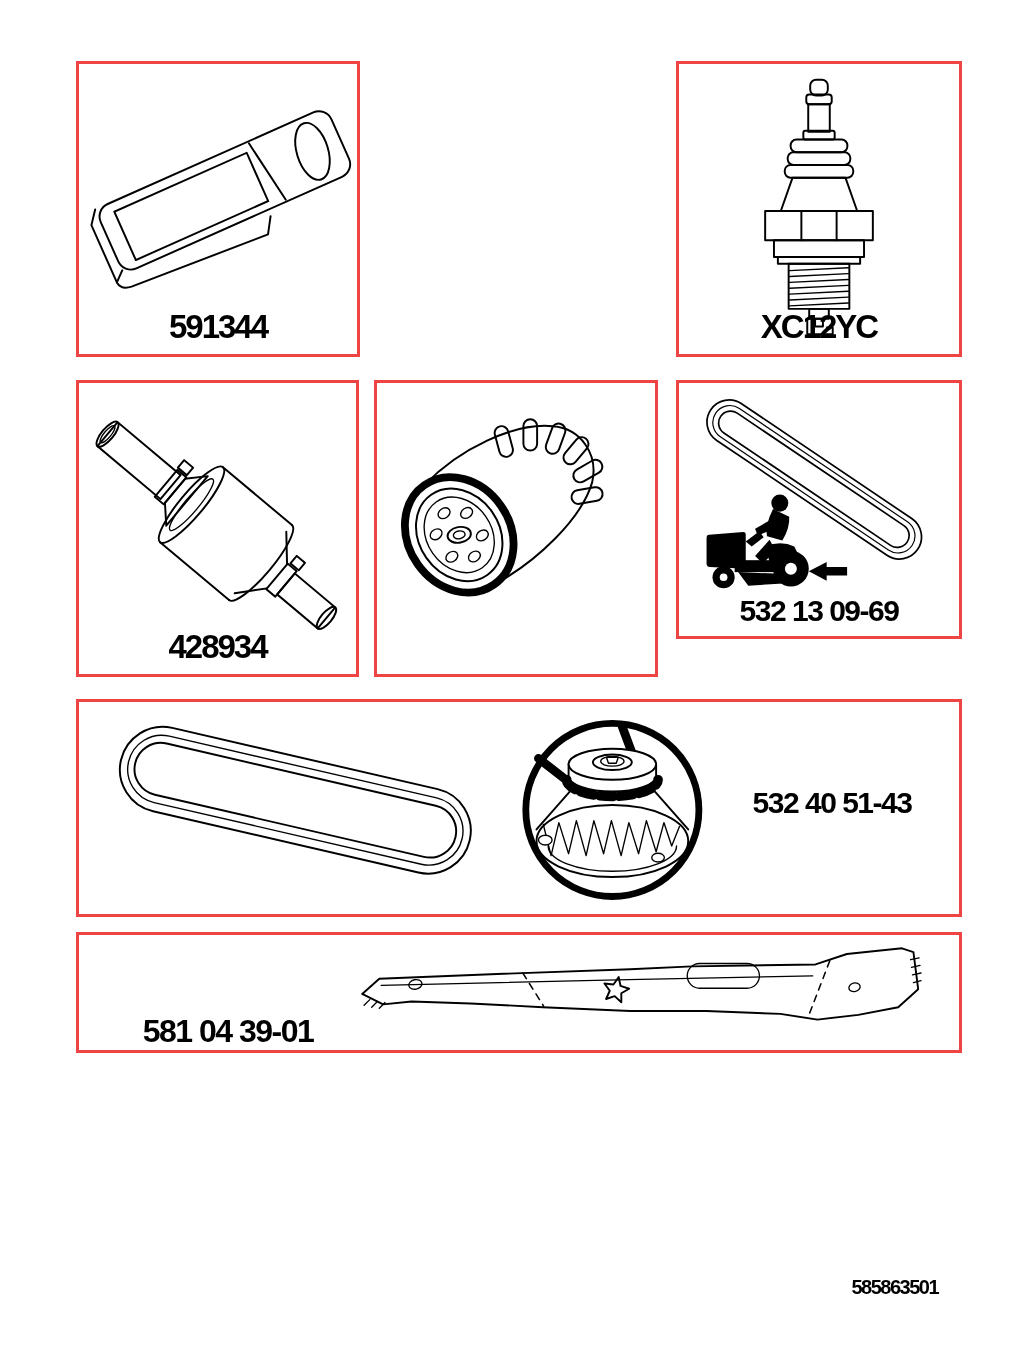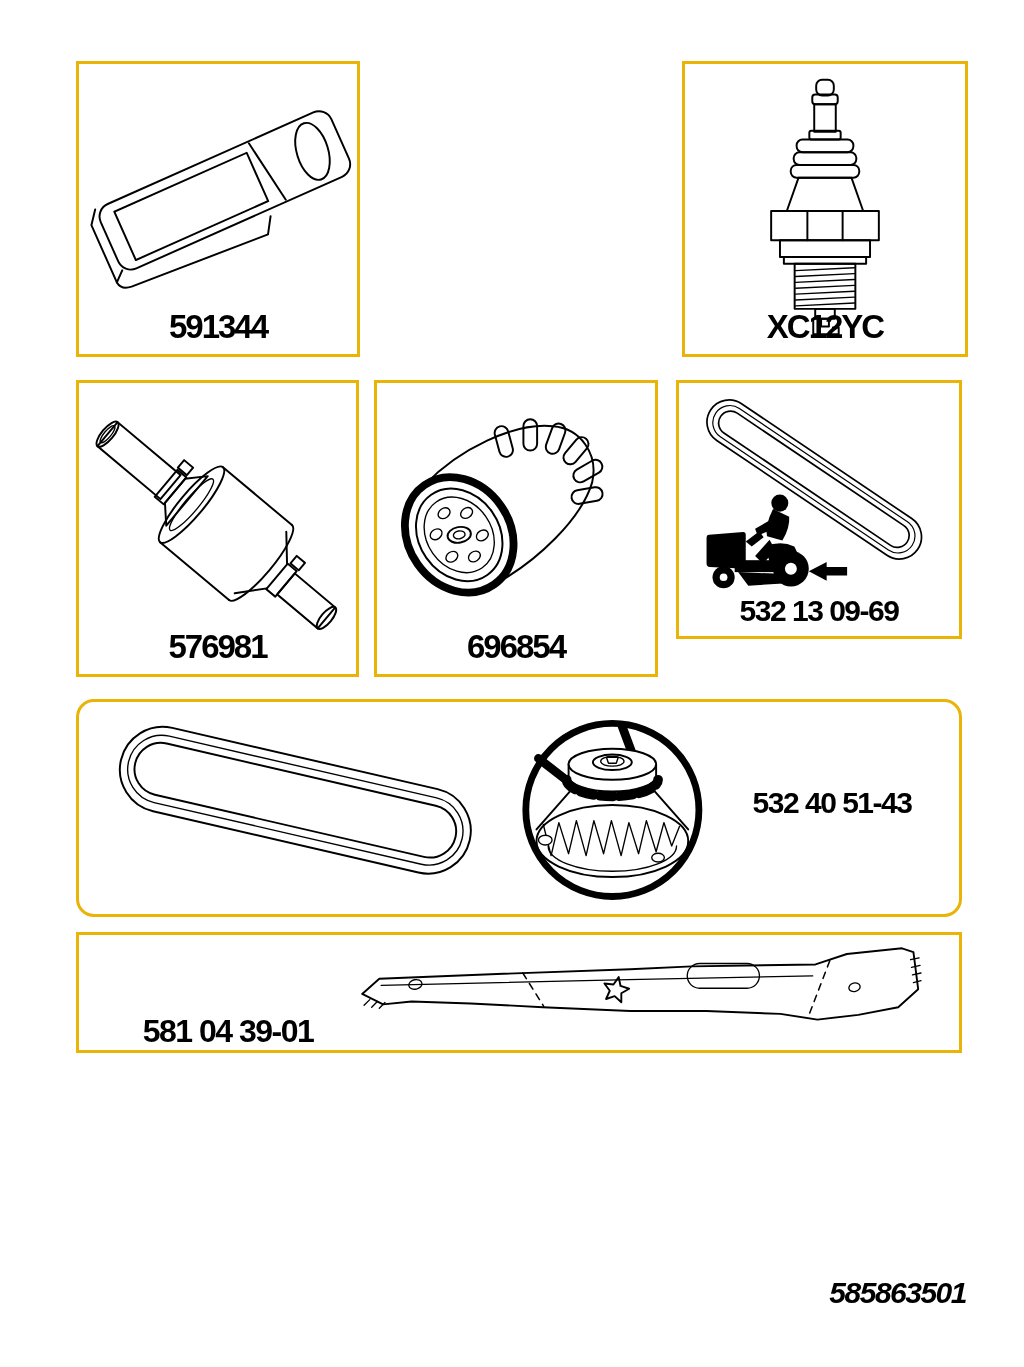--- a/index.html
+++ b/index.html
@@ -1,42 +1,42 @@
 <!DOCTYPE html>
 <html><head>
 <meta charset="utf-8">
 <style>
   html,body { margin:0; padding:0; background:#ffffff; }
   .page {
     position:relative; width:1024px; height:1367px; background:#ffffff;
     font-family:"Liberation Sans", sans-serif; color:#000; overflow:hidden;
   }
   .panel {
-    position:absolute; border:3px solid #eab308; background:#fff; box-sizing:border-box;
+    position:absolute; border:3px solid #ef4444; background:#fff; box-sizing:border-box;
   }
   .art { position:absolute; left:0; top:0; width:100%; height:100%; display:block; }
   .art * { stroke:#000; stroke-width:2; fill:none; stroke-linecap:round; stroke-linejoin:round; }
   .art .f  { fill:#000; stroke:none; }
   .art .w  { fill:#fff; }
   .art .wn { fill:#fff; stroke:none; }
   .art .thin  { stroke-width:1.4; }
   .art .bold  { stroke-width:7; }
   .art .band  { stroke-width:10; stroke-dasharray:14 6; }
   .art .strap { stroke-width:9; }
   .art .dash  { stroke-dasharray:7 6; stroke-width:1.6; }
   .art .ring  { stroke-width:8; }
   .pn {
     position:absolute; font-weight:bold; font-size:33px; letter-spacing:-2px;
     white-space:nowrap; color:#000;
   }
   .pn-bottom { left:0; right:0; bottom:8px; text-align:center; }
   .pn-long { font-size:30px; letter-spacing:-1.5px; }
   .footer-pn {
-    position:absolute; top:1276px; right:58px; font-weight:bold; font-size:30px;
-    letter-spacing:-1.5px; white-space:nowrap;font-style:italic;
+    position:absolute; top:1276px; right:86px; font-weight:bold; font-size:20px;
+    letter-spacing:-1.5px; white-space:nowrap;
   }
 </style>
 </head>
 <body>
 
 <div class="page">
 
   <section class="panel" style="left:76px; top:61px; width:284px; height:296px;">
     <svg class="art" viewBox="0 0 284 296">
       <defs>
@@ -49,21 +49,21 @@
         <path d="M-139,41 Q-138,50 -127,51 L22,59 L32,43"></path>
         <rect x="-129" y="-36" width="258" height="72" rx="14"></rect>
         <rect x="-112" y="-26" width="148" height="54" fill="url(#mesh)"></rect>
         <line x1="42" y1="-34" x2="53" y2="34"></line>
         <ellipse cx="98" cy="0" rx="16" ry="30" transform="rotate(7 98 0)"></ellipse>
       </g>
     </svg>
     <div class="pn pn-bottom">591344</div>
   </section>
 
-  <section class="panel" style="left:676px; top:61px; width:286px; height:296px;margin-left:6px;">
+  <section class="panel" style="left:676px; top:61px; width:286px; height:296px;">
     <svg class="art" viewBox="0 0 286 296">
       <defs>
         <pattern id="knurl" width="6" height="9" patternUnits="userSpaceOnUse">
           <path d="M0,9 L6,0" style="stroke:#000;stroke-width:1.2;fill:none"></path>
         </pattern>
       </defs>
       <rect x="134" y="16" width="18" height="16" rx="6"></rect>
       <rect x="130" y="31" width="26" height="10" rx="3"></rect>
       <rect x="132" y="41" width="22" height="28"></rect>
       <rect x="127" y="68" width="32" height="9" rx="2"></rect>
@@ -106,21 +106,21 @@
         <line x1="-34" y1="50" x2="58" y2="50"></line>
         <path d="M58,-50 A12,50 0 0 1 58,50"></path>
         <path d="M58,-41 L80,-16"></path>
         <path d="M58,41 L80,16"></path>
         <rect x="80" y="-17" width="12" height="34"></rect>
         <rect x="82" y="-29" width="11" height="10"></rect>
         <rect x="92" y="-14" width="54" height="28"></rect>
         <ellipse cx="146" cy="0" rx="5.5" ry="14"></ellipse>
       </g>
     </svg>
-    <div class="pn pn-bottom">576981</div>
+    <div class="pn pn-bottom">428934</div>
   </section>
 
   <section class="panel" style="left:374px; top:380px; width:284px; height:297px;">
     <svg class="art" viewBox="0 0 284 297">
       <g transform="translate(84,155) rotate(-35)">
         <path d="M0,-62 C50,-72 112,-62 142,-36 C164,-18 164,14 142,34 C112,58 50,68 0,62"></path>
         <g>
           <rect x="-7" y="-16" width="14" height="32" rx="7" transform="translate(92,-52) rotate(20)"></rect>
           <rect x="-7" y="-16" width="14" height="32" rx="7" transform="translate(118,-42) rotate(35)"></rect>
           <rect x="-7" y="-16" width="14" height="32" rx="7" transform="translate(137,-24) rotate(55)"></rect>
@@ -134,21 +134,20 @@
         <ellipse class="thin" cx="19" cy="14" rx="6.5" ry="5"></ellipse>
         <ellipse class="thin" cx="0" cy="27" rx="6.5" ry="5"></ellipse>
         <ellipse class="thin" cx="-19" cy="14" rx="6.5" ry="5"></ellipse>
         <ellipse class="thin" cx="-19" cy="-14" rx="6.5" ry="5"></ellipse>
         <ellipse class="thin" cx="0" cy="-27" rx="6.5" ry="5"></ellipse>
         <ellipse class="thin" cx="19" cy="-14" rx="6.5" ry="5"></ellipse>
         <ellipse cx="0" cy="0" rx="12" ry="8" transform="rotate(25)"></ellipse>
         <ellipse class="thin" cx="0" cy="0" rx="6" ry="4" transform="rotate(25)"></ellipse>
       </g>
     </svg>
-    <div class="pn pn-bottom">696854</div>
   </section>
 
   <section class="panel" style="left:676px; top:380px; width:286px; height:259px;">
     <svg class="art" viewBox="0 0 286 297">
       <g transform="translate(137,113) rotate(34)">
         <rect x="-146" y="-26" width="293" height="52" rx="26"></rect>
         <rect class="thin" x="-139" y="-20" width="278" height="40" rx="20"></rect>
         <rect x="-132" y="-14" width="264" height="28" rx="14"></rect>
       </g>
       <g>
@@ -164,21 +163,21 @@
         <circle class="f" cx="110" cy="218" r="21"></circle>
         <circle class="wn" cx="110" cy="218" r="7"></circle>
         <circle class="f" cx="31" cy="228" r="13"></circle>
         <circle class="wn" cx="31" cy="228" r="4.5"></circle>
       </g>
       <path class="f" d="M131,221 L152,210 L152,216 L176,216 L176,226 L152,226 L152,232 Z"></path>
     </svg>
     <div class="pn pn-long pn-bottom">532 13 09-69</div>
   </section>
 
-  <section class="panel" style="left:76px; top:699px; width:886px; height:218px;border-radius:18px;">
+  <section class="panel" style="left:76px; top:699px; width:886px; height:218px;">
     <svg class="art" viewBox="0 0 886 218">
       <g transform="translate(213,101) rotate(13)">
         <rect x="-184" y="-44" width="368" height="88" rx="44"></rect>
         <rect class="thin" x="-176" y="-35" width="352" height="70" rx="35"></rect>
         <rect x="-169" y="-27" width="338" height="54" rx="27"></rect>
       </g>
       <g>
         <circle class="bold" cx="539" cy="111" r="89"></circle>
         <path class="strap" d="M463,58 L499,86"></path>
         <path class="strap" d="M549,25 L562,60"></path>

